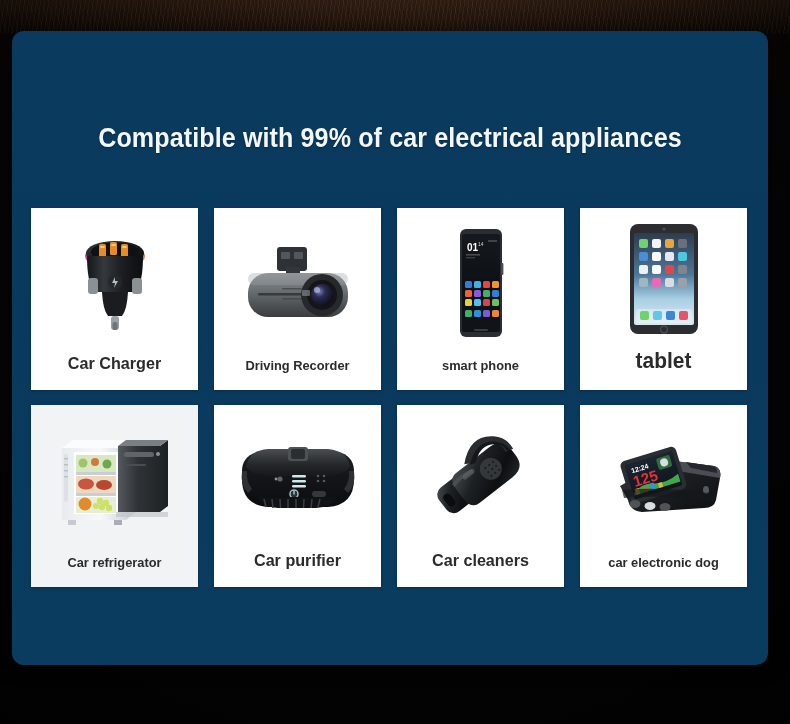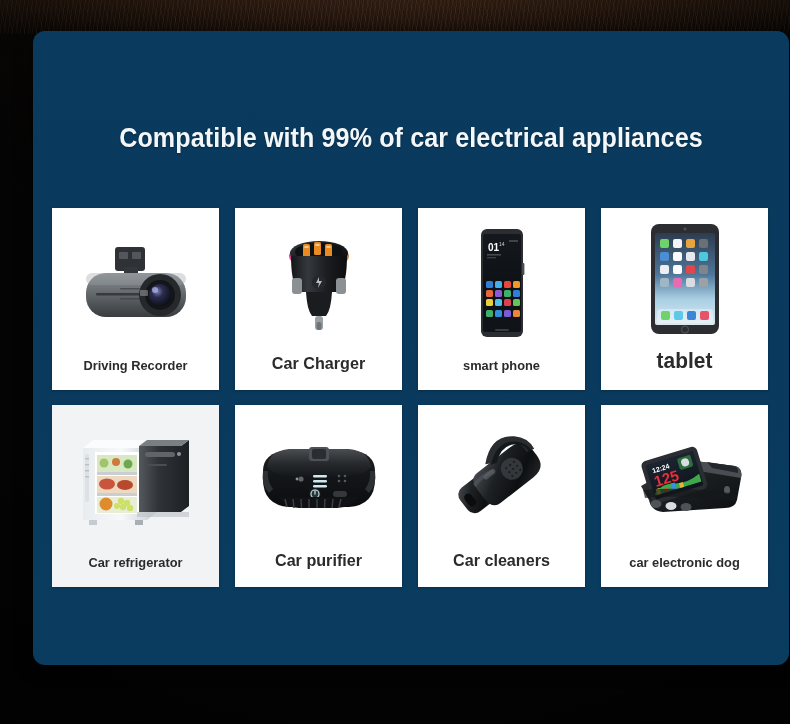--- a/index.html
+++ b/index.html
@@ -24,21 +24,21 @@
       repeating-linear-gradient(98deg, rgba(255,205,160,.10) 0 1px, rgba(0,0,0,0) 1px 4px),
       repeating-linear-gradient(78deg, rgba(255,190,140,.07) 0 1px, rgba(0,0,0,0) 1px 6px),
       linear-gradient(180deg, rgba(92,56,32,.55), rgba(20,12,8,0) 100%);
     opacity:.85;
   }
   .vign{position:absolute;inset:0;
     background:radial-gradient(85% 70% at 50% 45%, rgba(0,0,0,0) 40%, rgba(0,0,0,.75) 100%);}
 
   
   .panel{
-    position:absolute;left:33px;top:31px;width:756px;height:634px;
+    position:absolute;left:12px;top:31px;width:756px;height:634px;
     background:linear-gradient(180deg,#0a3a5d 0%,#093a5e 45%,#0a3c60 100%);
     border-radius:12px;
     box-shadow:0 2px 18px rgba(0,0,0,.55);
   }
   .panel-title{
     position:absolute;left:0;right:0;top:92px;text-align:center;
     color:#f4f7fa;font-size:27px;font-weight:700;letter-spacing:.1px;
     font-family:"Liberation Sans Narrow","Liberation Sans","DejaVu Sans Condensed",sans-serif;
     transform:scaleX(.93);transform-origin:50% 50%;
     text-shadow:0 1px 2px rgba(0,0,0,.35);
@@ -76,55 +76,20 @@
   <div class="backdrop"></div>
   <div class="vign"></div>
 
   <div class="panel">
 
     <div class="panel-title">Compatible with 99% of car electrical appliances</div>
 
     <div class="grid">
 
       <div class="row">
-
-        <div class="card">
-          <div class="thumb">
-            <svg width="128" height="108" viewBox="0 0 128 108">
-              <defs>
-                <linearGradient id="dcBody" x1="0" y1="0" x2="0" y2="1">
-                  <stop offset="0" stop-color="#8d9195"></stop>
-                    <stop offset=".35" stop-color="#6e7377"></stop>
-                  <stop offset=".75" stop-color="#4c5053"></stop>
-                    <stop offset="1" stop-color="#3a3d40"></stop>
-                </linearGradient>
-                <radialGradient id="dcLens" cx=".38" cy=".34" r=".75">
-                  <stop offset="0" stop-color="#7a7fb5"></stop>
-                    <stop offset=".35" stop-color="#2b2d4e"></stop>
-                  <stop offset="1" stop-color="#0a0a12"></stop>
-                </radialGradient>
-              </defs>
-              <rect x="43" y="18" width="30" height="24" rx="3" fill="#2e3135"></rect>
-              <rect x="47" y="23" width="9" height="7" rx="1" fill="#53575b"></rect>
-              <rect x="60" y="23" width="9" height="7" rx="1" fill="#53575b"></rect>
-              <rect x="52" y="38" width="14" height="10" fill="#34373a"></rect>
-              <rect x="14" y="44" width="100" height="44" rx="20" fill="url(#dcBody)"></rect>
-              <rect x="14" y="44" width="100" height="12" rx="6" fill="#9aa0a4" opacity=".35"></rect>
-              <rect x="24" y="64" width="44" height="2.4" rx="1.2" fill="#2c2f32" opacity=".8"></rect>
-              <rect x="48" y="59" width="20" height="1.6" rx=".8" fill="#3c4044" opacity=".7"></rect>
-              <rect x="48" y="69" width="20" height="1.6" rx=".8" fill="#3c4044" opacity=".7"></rect>
-              <circle cx="88" cy="66" r="21" fill="#26292c"></circle>
-              <circle cx="88" cy="66" r="15" fill="#131518"></circle>
-              <circle cx="88" cy="66" r="11" fill="url(#dcLens)"></circle>
-              <circle cx="83" cy="61" r="3" fill="#aeb4e8" opacity=".75"></circle>
-              <rect x="68" y="61" width="8" height="6" rx="1" fill="#8e9498" opacity=".6"></rect>
-            </svg>
-          </div>
-          <div class="cap s-sm">Driving Recorder</div>
-        </div>
 
         <div class="card">
           <div class="thumb">
             <svg width="86" height="112" viewBox="0 0 86 112">
               <defs>
                 <linearGradient id="ccTop" x1="0" y1="0" x2="1" y2="1">
                   <stop offset="0" stop-color="#3a3d42"></stop>
                     <stop offset=".5" stop-color="#17191c"></stop>
                   <stop offset="1" stop-color="#0c0d0f"></stop>
                 </linearGradient>
@@ -154,20 +119,55 @@
               <rect x="16" y="52" width="10" height="16" rx="3" fill="#8b9094"></rect>
               <rect x="60" y="52" width="10" height="16" rx="3" fill="#8b9094"></rect>
               <ellipse cx="43" cy="56" rx="7" ry="7" fill="#24272b"></ellipse>
               <path d="M43 51 l-3 6 h3 l-1 5 4 -7 h-3 z" fill="#b9bec2"></path>
               <path d="M30 66 h26 q-1 18 -6 24 h-14 q-5 -6 -6 -24 z" fill="#1a1c1f"></path>
               <rect x="39" y="90" width="8" height="14" rx="3" fill="#9aa0a4"></rect>
               <rect x="40.5" y="96" width="5" height="8" rx="2" fill="#6e7478"></rect>
             </svg>
           </div>
           <div class="cap s-md">Car Charger</div>
+        </div>
+
+        <div class="card">
+          <div class="thumb">
+            <svg width="128" height="108" viewBox="0 0 128 108">
+              <defs>
+                <linearGradient id="dcBody" x1="0" y1="0" x2="0" y2="1">
+                  <stop offset="0" stop-color="#8d9195"></stop>
+                    <stop offset=".35" stop-color="#6e7377"></stop>
+                  <stop offset=".75" stop-color="#4c5053"></stop>
+                    <stop offset="1" stop-color="#3a3d40"></stop>
+                </linearGradient>
+                <radialGradient id="dcLens" cx=".38" cy=".34" r=".75">
+                  <stop offset="0" stop-color="#7a7fb5"></stop>
+                    <stop offset=".35" stop-color="#2b2d4e"></stop>
+                  <stop offset="1" stop-color="#0a0a12"></stop>
+                </radialGradient>
+              </defs>
+              <rect x="43" y="18" width="30" height="24" rx="3" fill="#2e3135"></rect>
+              <rect x="47" y="23" width="9" height="7" rx="1" fill="#53575b"></rect>
+              <rect x="60" y="23" width="9" height="7" rx="1" fill="#53575b"></rect>
+              <rect x="52" y="38" width="14" height="10" fill="#34373a"></rect>
+              <rect x="14" y="44" width="100" height="44" rx="20" fill="url(#dcBody)"></rect>
+              <rect x="14" y="44" width="100" height="12" rx="6" fill="#9aa0a4" opacity=".35"></rect>
+              <rect x="24" y="64" width="44" height="2.4" rx="1.2" fill="#2c2f32" opacity=".8"></rect>
+              <rect x="48" y="59" width="20" height="1.6" rx=".8" fill="#3c4044" opacity=".7"></rect>
+              <rect x="48" y="69" width="20" height="1.6" rx=".8" fill="#3c4044" opacity=".7"></rect>
+              <circle cx="88" cy="66" r="21" fill="#26292c"></circle>
+              <circle cx="88" cy="66" r="15" fill="#131518"></circle>
+              <circle cx="88" cy="66" r="11" fill="url(#dcLens)"></circle>
+              <circle cx="83" cy="61" r="3" fill="#aeb4e8" opacity=".75"></circle>
+              <rect x="68" y="61" width="8" height="6" rx="1" fill="#8e9498" opacity=".6"></rect>
+            </svg>
+          </div>
+          <div class="cap s-sm">Driving Recorder</div>
         </div>
 
         <div class="card">
           <div class="thumb">
             <svg width="74" height="116" viewBox="0 0 74 116">
               <defs>
                 <linearGradient id="spScr" x1="0" y1="0" x2="0" y2="1">
                   <stop offset="0" stop-color="#15181d"></stop>
                     <stop offset=".55" stop-color="#0d1014"></stop>
                   <stop offset="1" stop-color="#101318"></stop>

